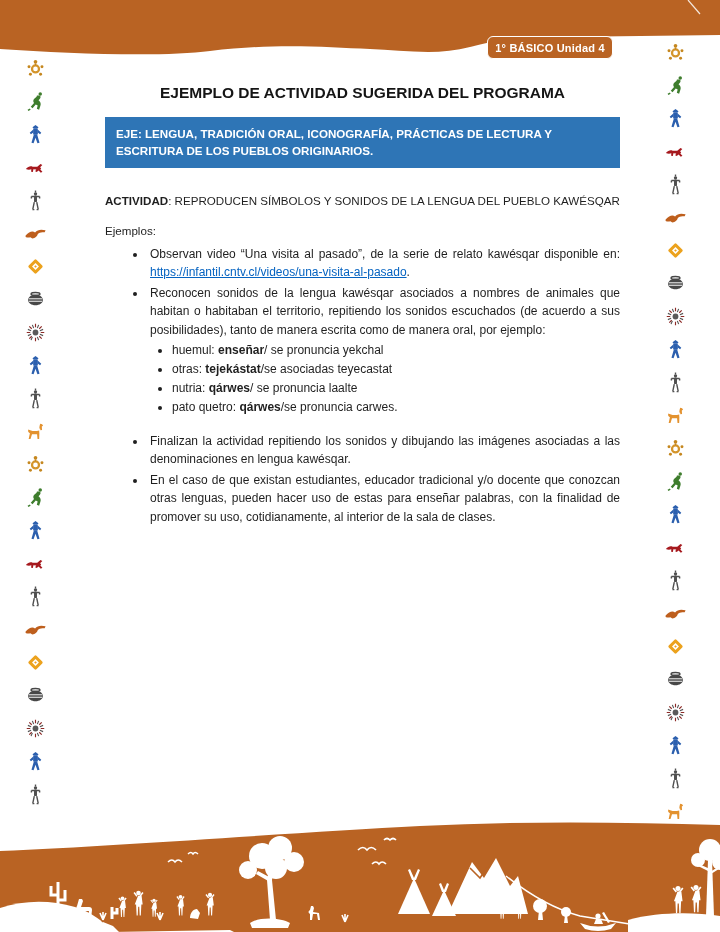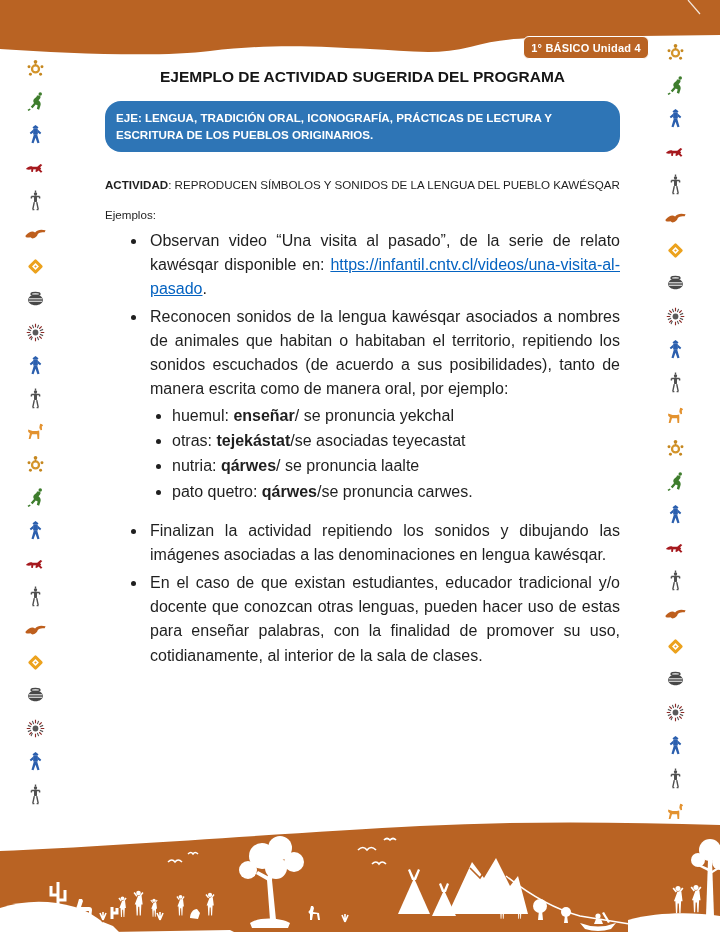--- a/index.html
+++ b/index.html
@@ -10,41 +10,41 @@
   }
   *{box-sizing:border-box;}
   html,body{margin:0;padding:0;background:#888;}
   .page{
     position:relative;width:720px;height:932px;background:#fff;overflow:hidden;
     font-family:"Liberation Sans",sans-serif;color:var(--ink);margin:0 auto;
   }
   
   .top-banner{position:absolute;top:0;left:0;z-index:1;}
   .unit-badge{
-    position:absolute;left:523px;top:36px;width:126px;height:23px;z-index:2;
+    position:absolute;left:487px;top:36px;width:126px;height:23px;z-index:2;
     background:var(--banner-orange);border:1.5px solid #fff;border-radius:6px;
     color:#fff;font-size:11px;font-weight:bold;display:flex;align-items:center;justify-content:center;
     letter-spacing:.2px;
   }
   
   .icon-col{position:absolute;display:flex;flex-direction:column;gap:12px;align-items:center;z-index:1;}
   .icon-col.left{left:25px;top:58px;}
   .icon-col.right{left:665px;top:42px;}
   .side-icon{width:21px;height:21px;display:block;}
   
-  .content{position:absolute;left:105px;top:68px;width:515px;z-index:2;}
+  .content{position:absolute;left:105px;top:84px;width:515px;z-index:2;}
   .doc-title{font-size:15.5px;font-weight:bold;text-align:center;margin:0 0 15px 0;color:#151515;}
   .eje-box{
     background:var(--eje-blue);color:#fff;font-weight:bold;font-size:11.6px;line-height:1.5;
-    padding:8px 11px;margin:0 0 24px 0;border-radius:16px;
+    padding:8px 11px;margin:0 0 24px 0;
   }
   .activity-line{font-size:11.6px;margin:0 0 13px 0;line-height:1.5;}
   .activity-line b{font-weight:bold;}
   .examples-label{font-size:11.6px;margin:10px 0 5px 0;line-height:1.5;}
-  ul.main-list{margin:0;padding:0 0 0 42px;font-size:16px;line-height:1.52;text-align:justify;}
+  ul.main-list{margin:0;padding:0 0 0 42px;font-size:12px;line-height:1.52;text-align:justify;}
   ul.main-list>li{margin:0 0 3px 0;padding-left:3px;}
   ul.sub-list{margin:2px 0 12px 0;padding:0 0 0 22px;text-align:left;list-style-type:disc;}
   ul.sub-list>li{margin:0 0 1px 0;}
   .gap-before{margin-top:15px !important;}
   .doc-link{color:var(--link-blue);text-decoration:underline;cursor:pointer;}
   b{font-weight:bold;}
   
   .footer-art{position:absolute;left:0;bottom:0;z-index:1;}
   .defs-holder{position:absolute;width:0;height:0;overflow:hidden;}
 </style>

